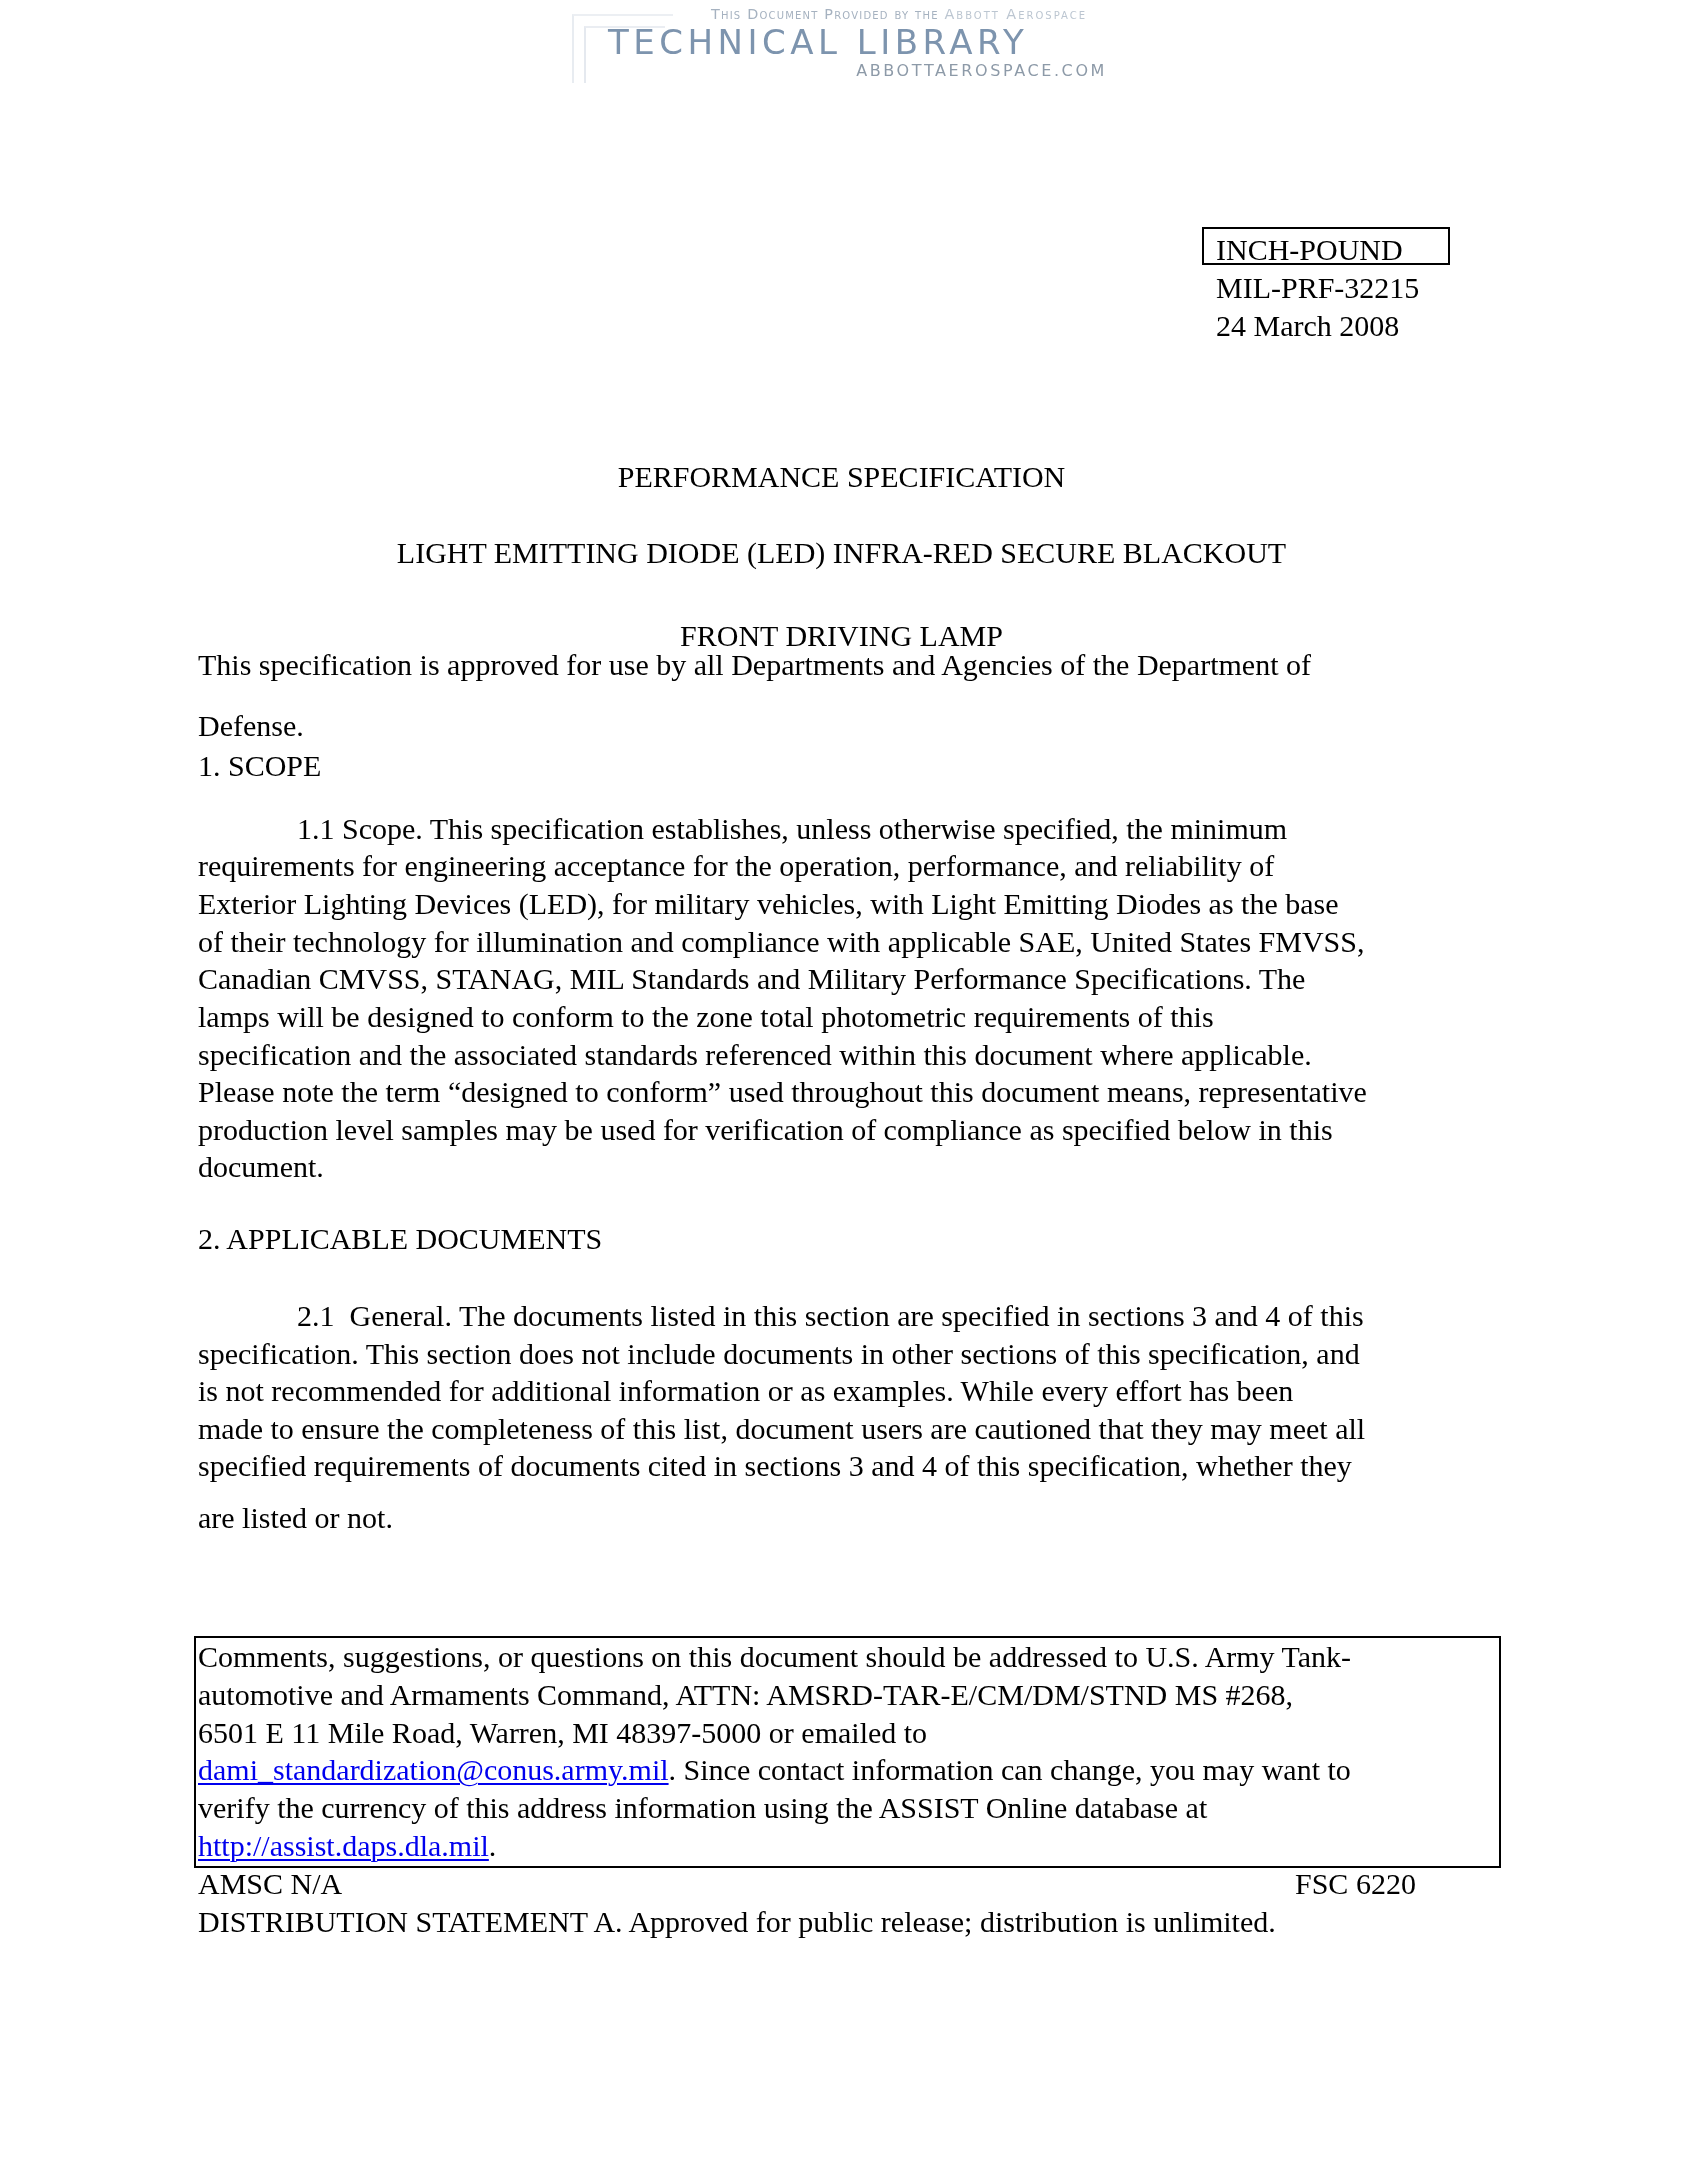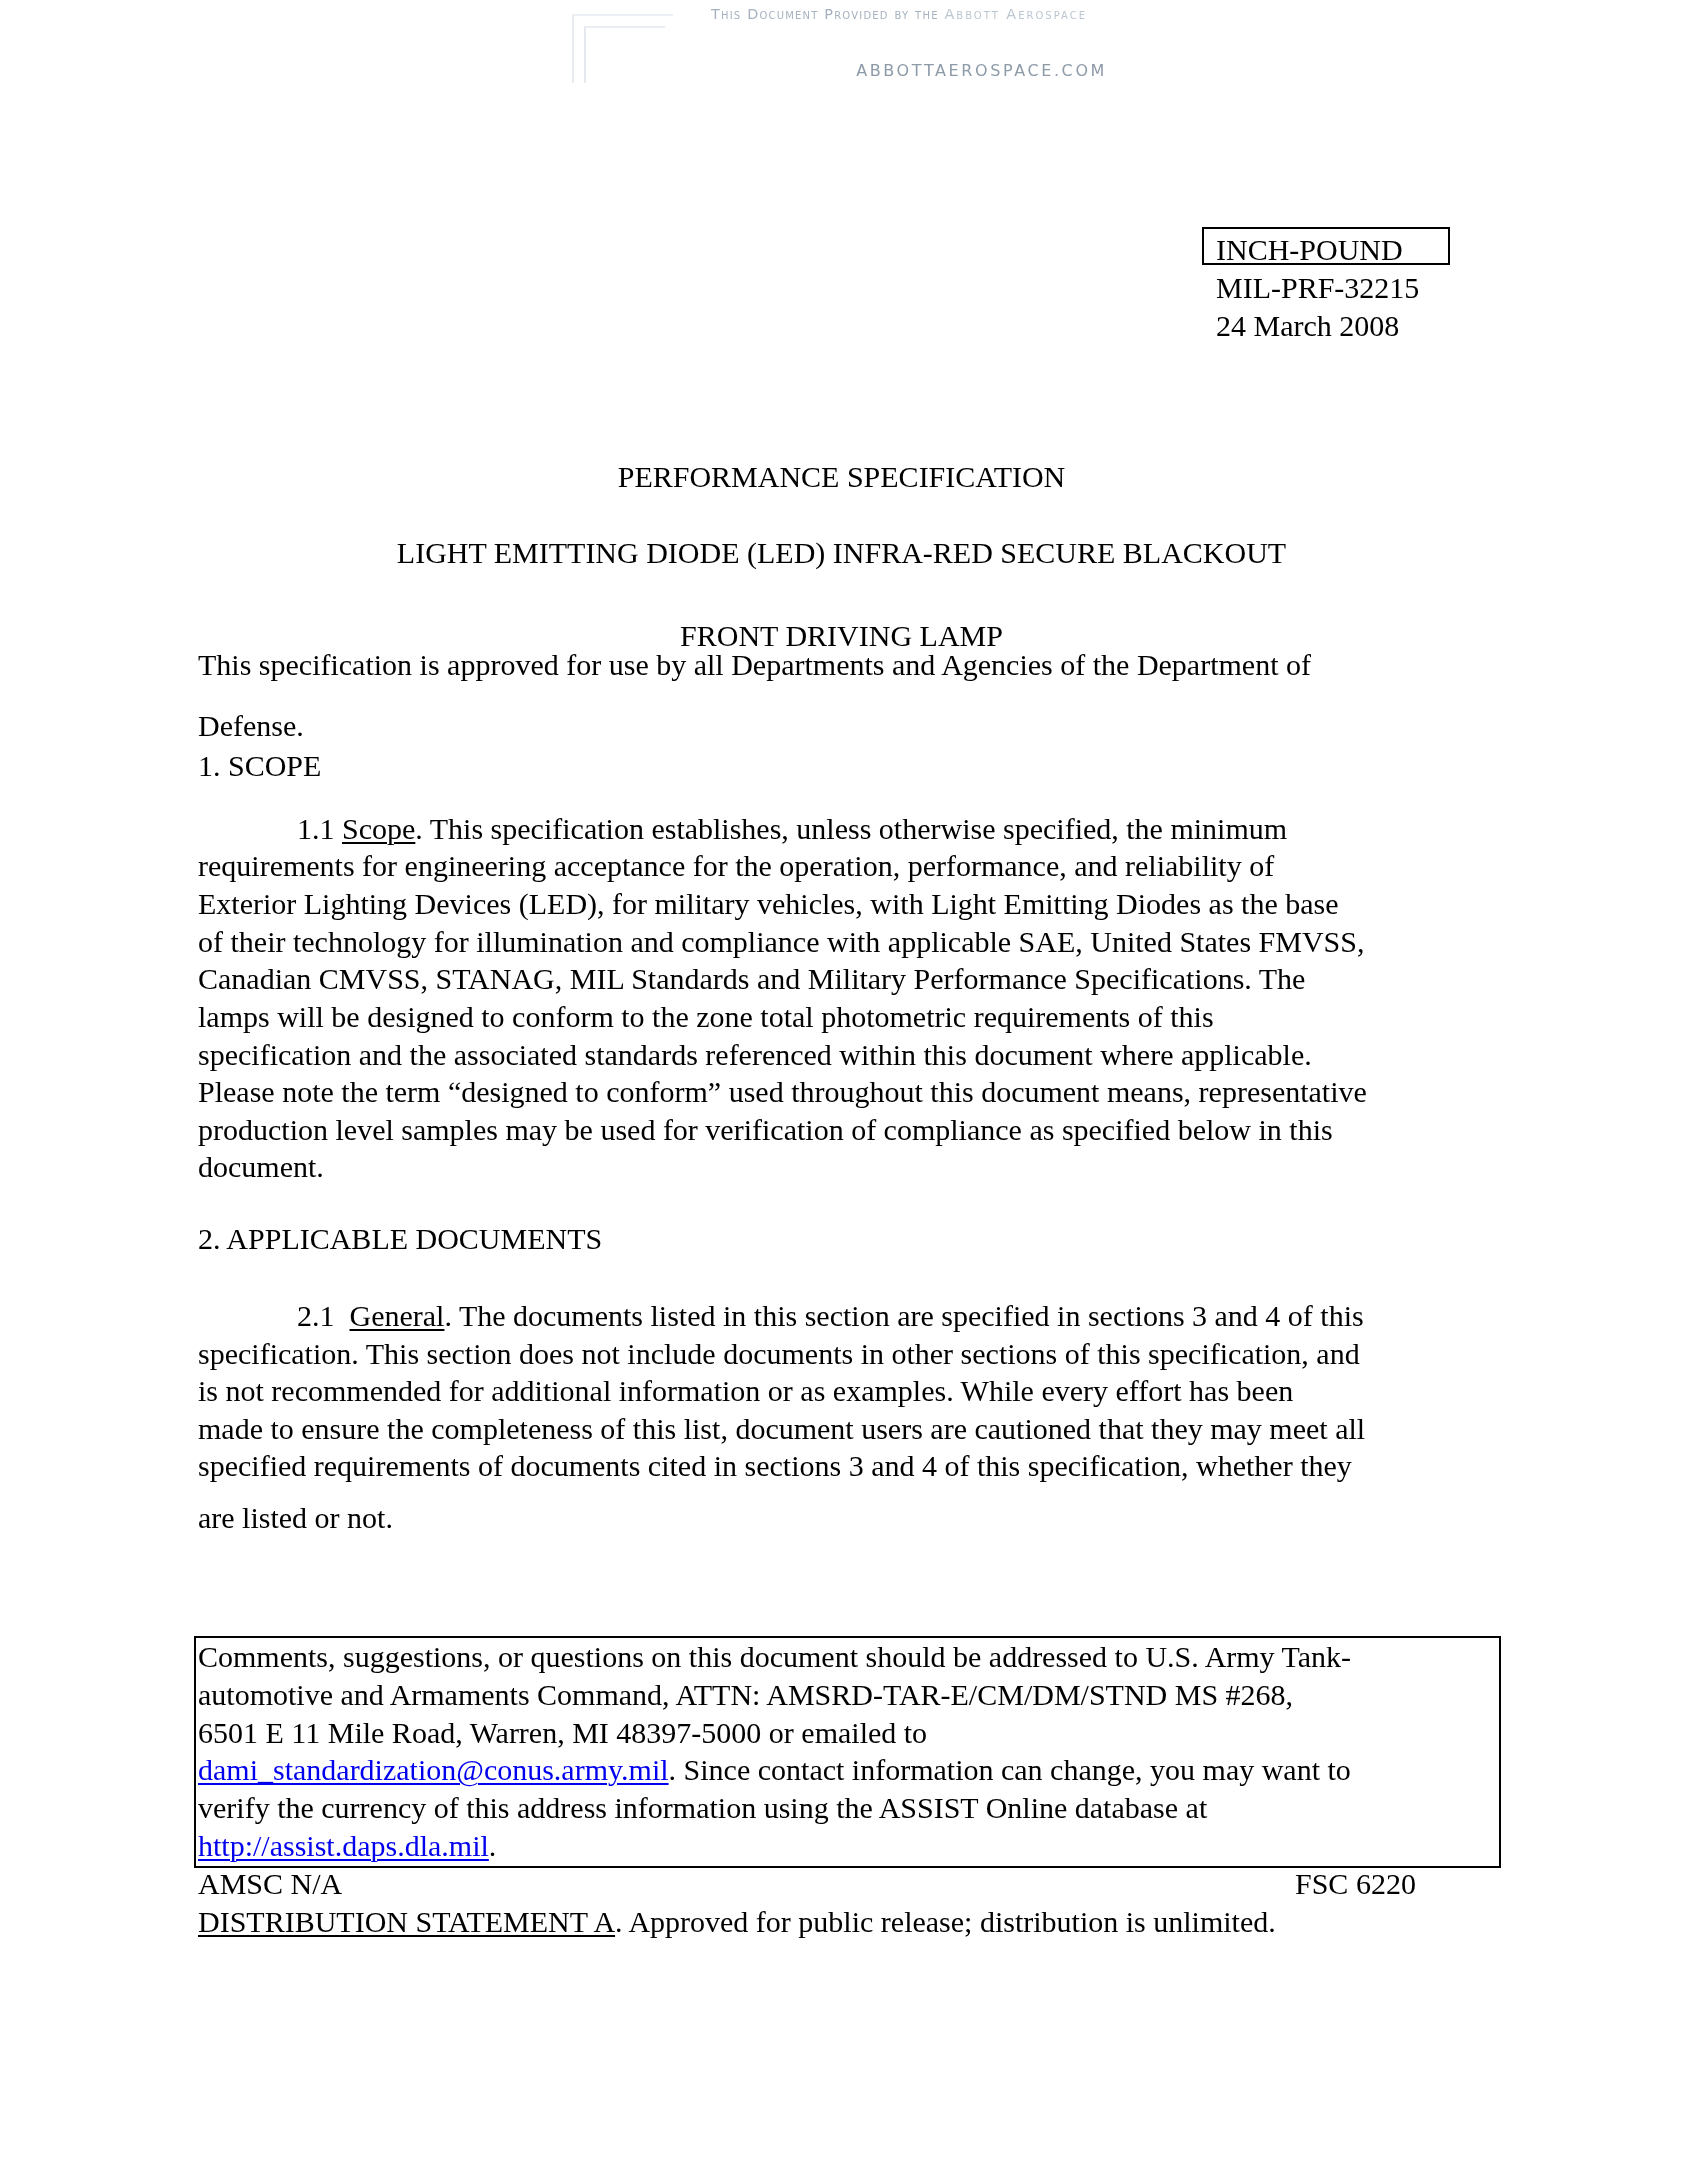--- a/index.html
+++ b/index.html
@@ -22,35 +22,36 @@
                font-size: 34px; letter-spacing: 4.5px; color: #7d94ae; font-weight: normal; }
   .logo-url { position: absolute; right: 0; top: 57px; font-family: "DejaVu Sans", sans-serif;
               font-size: 16px; letter-spacing: 2.6px; color: #8d9aa8; }
 
   .inch-box { left: 1202px; top: 227px; width: 244px; height: 34px; border: 2px solid #000; }
   .inch-text { left: 1216px; top: 231px; }
   .spec-num { left: 1216px; top: 269px; }
   .spec-date { left: 1216px; top: 307px; }
 
   .center { left: 0; width: 1683px; text-align: center; }
-  .u { text-decoration: underline; text-underline-offset: 3px; text-decoration-thickness: 1.5px; }
+  .u { text-underline-offset: 3px; text-decoration-thickness: 1.5px; }
   .link { color: #0000ee; text-decoration: underline; text-underline-offset: 3px; text-decoration-thickness: 1.5px; }
 
   .comments-box { left: 194px; top: 1636px; width: 1303px; height: 228px; border: 2px solid #000; }
 </style>
 </head>
 <body>
 
 <div class="abs logo">
   <div class="logo-doc"></div>
   <div class="logo-doc2"></div>
   <div class="logo-top">
     <span>This Document Provided by the</span>
     <b>Abbott Aerospace</b>
   </div>
+  <div class="logo-main">TECHNICAL LIBRARY</div>
   <div class="logo-url">ABBOTTAEROSPACE.COM</div>
 </div>
 
 <div class="abs inch-box"></div>
 <div class="abs txt inch-text">INCH-POUND</div>
 <div class="abs txt spec-num">MIL-PRF-32215</div>
 <div class="abs txt spec-date">24 March 2008</div>
 
 <div class="abs txt center" style="top:458px;">PERFORMANCE SPECIFICATION</div>
 <div class="abs txt center" style="top:534px;">LIGHT EMITTING DIODE (LED) INFRA-RED SECURE BLACKOUT</div>

